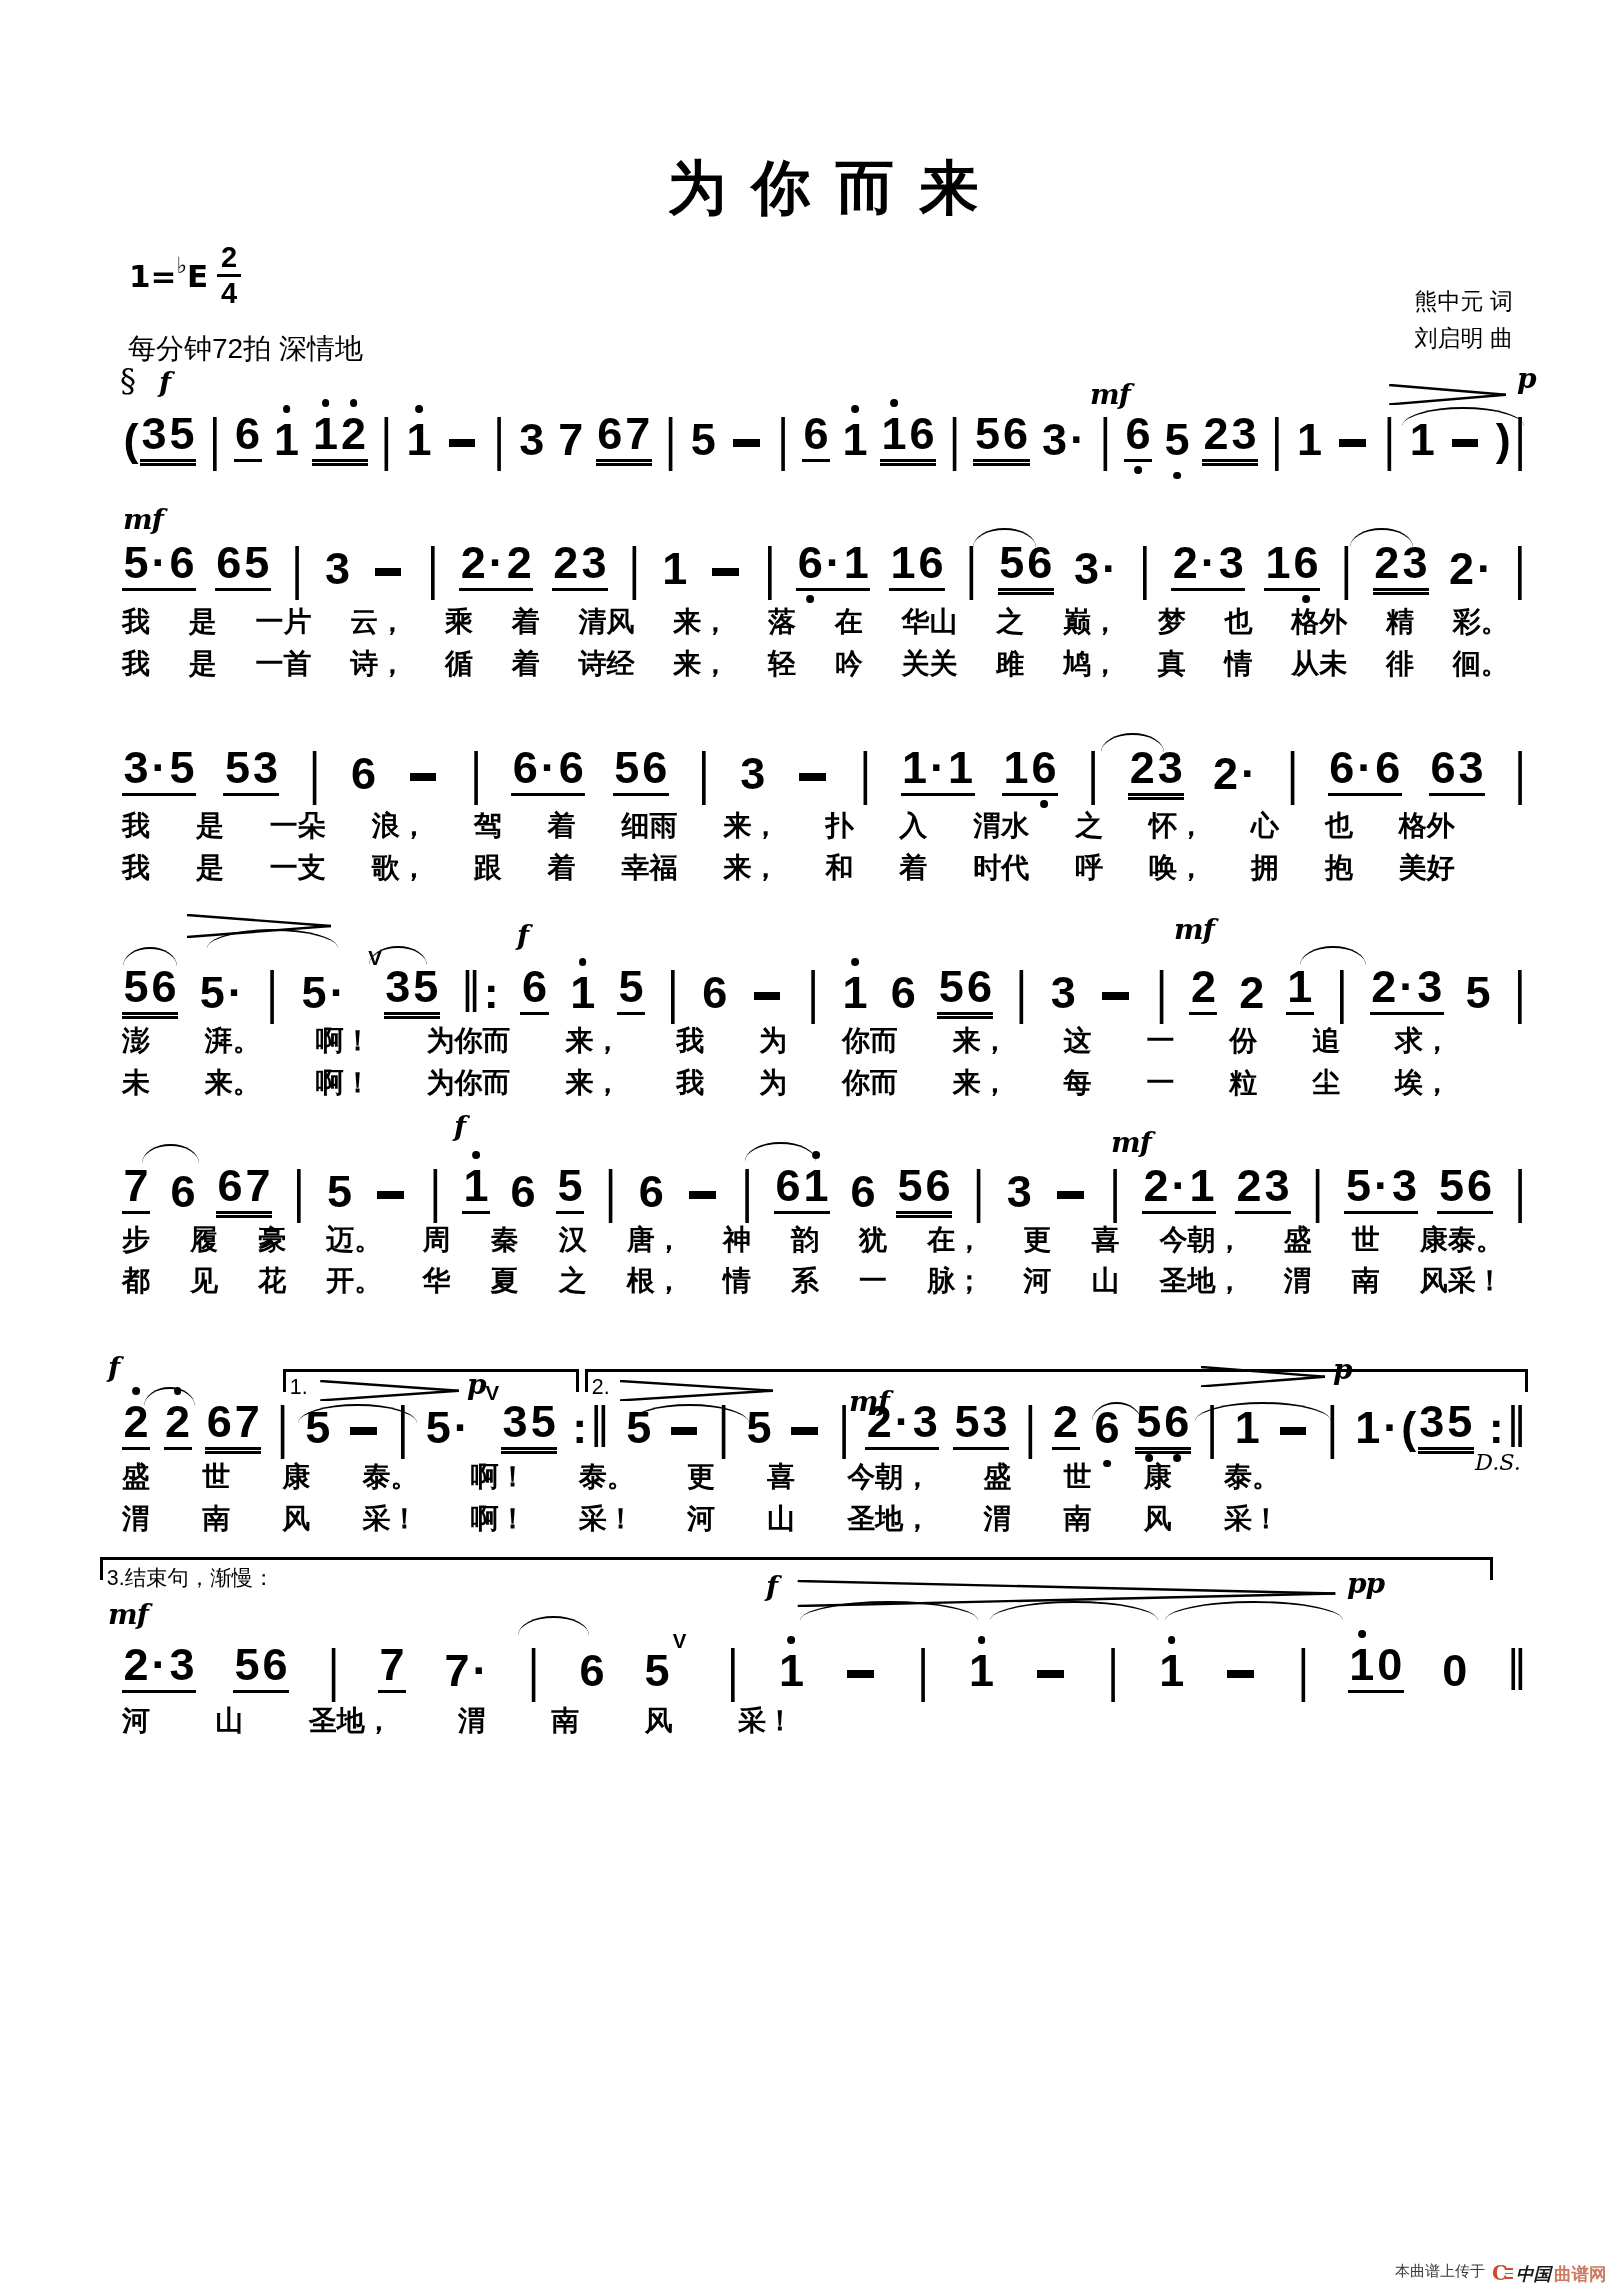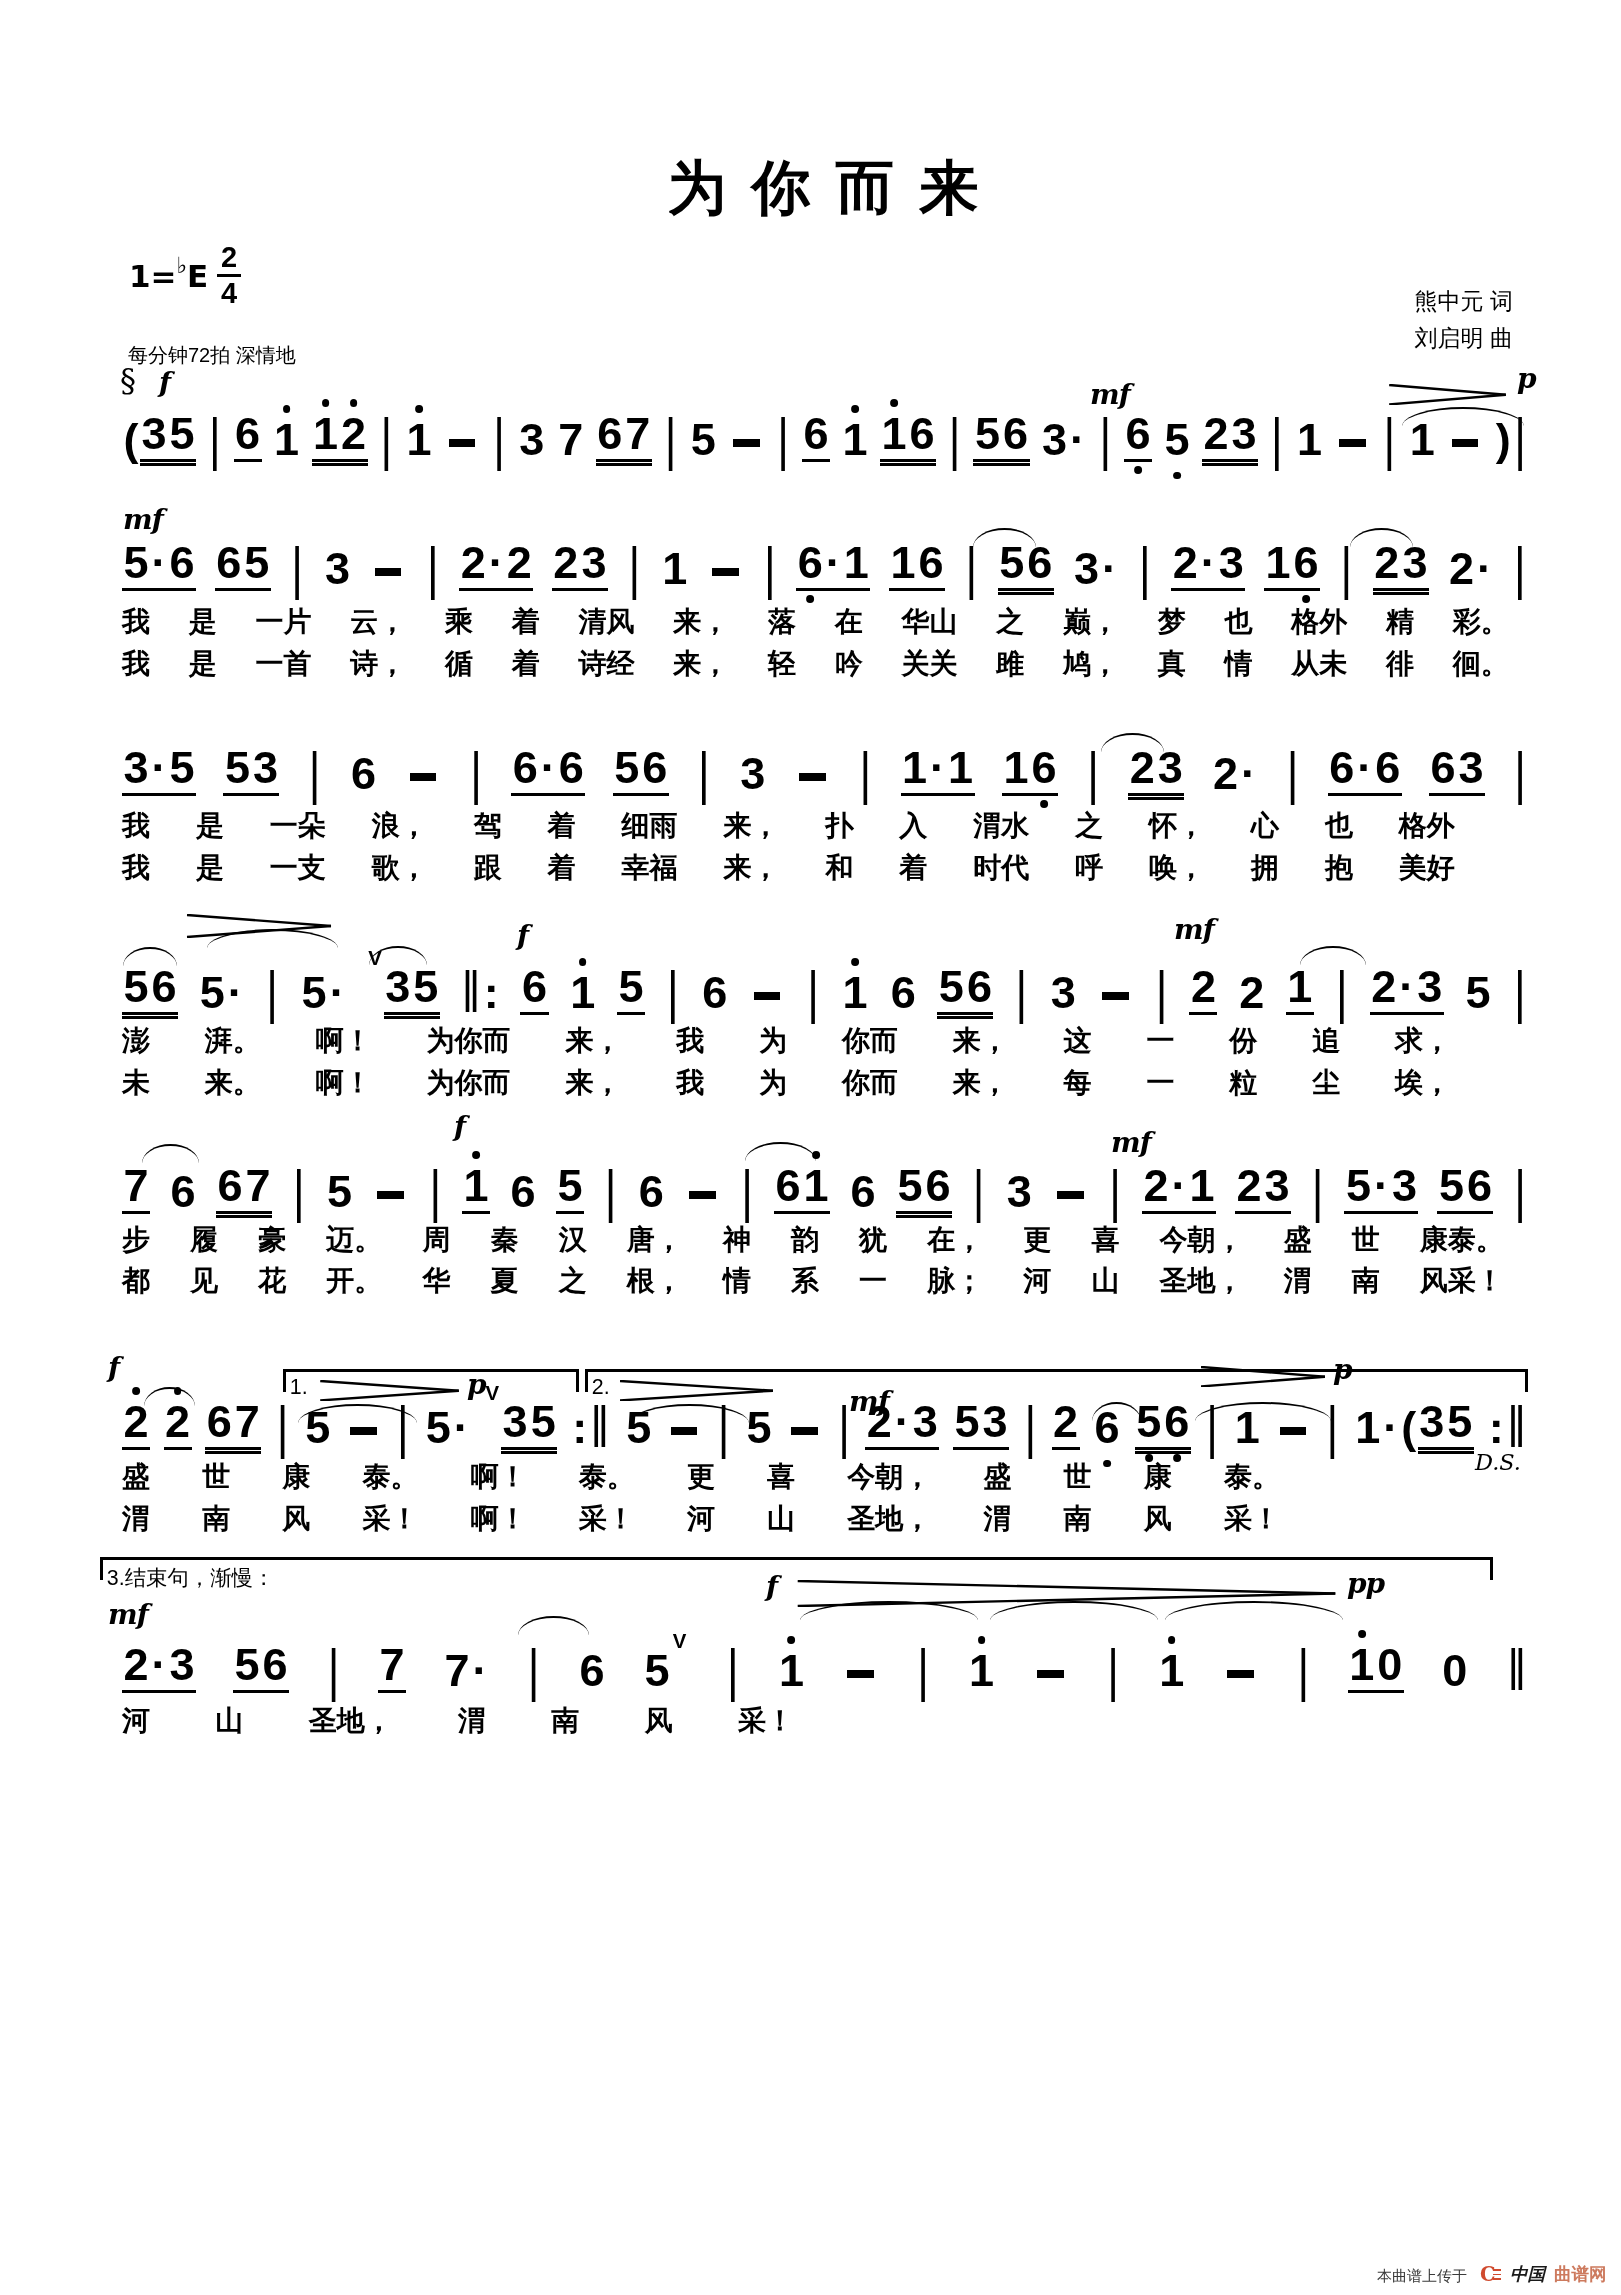--- a/index.html
+++ b/index.html
@@ -11,21 +11,21 @@
 
   .keysig { position:absolute; left:129px; top:242px; display:flex; align-items:center;
             font-weight:bold; }
   .keysig .base { font-size:31px; font-family:"DejaVu Sans", sans-serif; }
   .keysig .flat { font-size:22.4px; position:relative; top:-10.7px; font-family:"DejaVu Sans", sans-serif; }
   .meter { display:inline-flex; flex-direction:column; align-items:center; margin-left:8.8px;
            font-size:29px; line-height:1.08; }
   .meter .num { border-bottom:3.4px solid #000; padding:0 3.9px 1px; }
   .meter .den { padding-top:1px; }
 
-  .tempo { position:absolute; left:128px; top:342px; font-size:20px; }
+  .tempo { position:absolute; left:128px; top:330px; font-size:28px; }
   .credits { position:absolute; right:109px; top:283px; text-align:center; font-size:23px; line-height:1.62; }
 
   
   .note-row { position:absolute; left:122px; width:1406px; display:flex;
               justify-content:space-between; align-items:flex-end;
               font-weight:bold; font-size:45px; line-height:1; }
   .tok { display:inline-flex; align-items:flex-end; }
   .ch  { display:inline-block; line-height:1; padding:0 1.5px; }
   .ch.bar { font-weight:normal; transform:scaleY(1.28); padding:0 1.9px; }
   .u1, .u2 { display:inline-flex; align-items:flex-end; border-bottom:3.4px solid #000; padding-bottom:2.9px; }
@@ -52,21 +52,21 @@
   .mark-text.segno { font-family:"DejaVu Serif", serif; font-size:32px; }
   .slur { position:absolute; height:17.5px; border-top:2.9px solid #000;
           border-radius:50% 50% 0 0 / 100% 100% 0 0; }
   .hair { position:absolute; line-height:0; }
   .volta { position:absolute; border-top:3.4px solid #000; height:21.4px; }
   .volta::before { content:""; position:absolute; left:0; top:0; width:3.4px; height:20.4px; background:#000; }
   .volta::after  { content:""; position:absolute; right:0; top:0; width:3.4px; height:20.4px; background:#000; }
   .volta-label { position:absolute; left:6.8px; top:2.9px; font-size:21.4px; white-space:nowrap; }
 
   
-  .watermark { position:absolute; right:15.6px; top:2262px; display:flex; align-items:flex-end; gap:9px;font-family:Liberation Mono, monospace; }
+  .watermark { position:absolute; right:15.6px; top:2262px; display:flex; align-items:flex-start; gap:3px;font-family:Liberation Mono, monospace; }
   .wm-text { font-size:15px; color:#3a3a3a; }
   .wm-logo { display:inline-flex; align-items:center; margin-left:3.9px; }
   .wm-c::before { content:"C"; font-size:19.5px; font-weight:bold; color:#d04a2e; font-family:"DejaVu Serif", serif; }
   .wm-lines { display:inline-flex; flex-direction:column; margin-left:-2.9px; }
   .wm-lines i { display:block; width:8.3px; height:1.9px; background:#d04a2e; margin:1.5px 0; }
   .wm-black  { font-size:17.5px; font-weight:bold; color:#1a1a1a; font-style:italic; }
   .wm-orange { font-size:17.5px; font-weight:bold; color:#cd7a5e; }
 </style>
 </head>
 <body>

